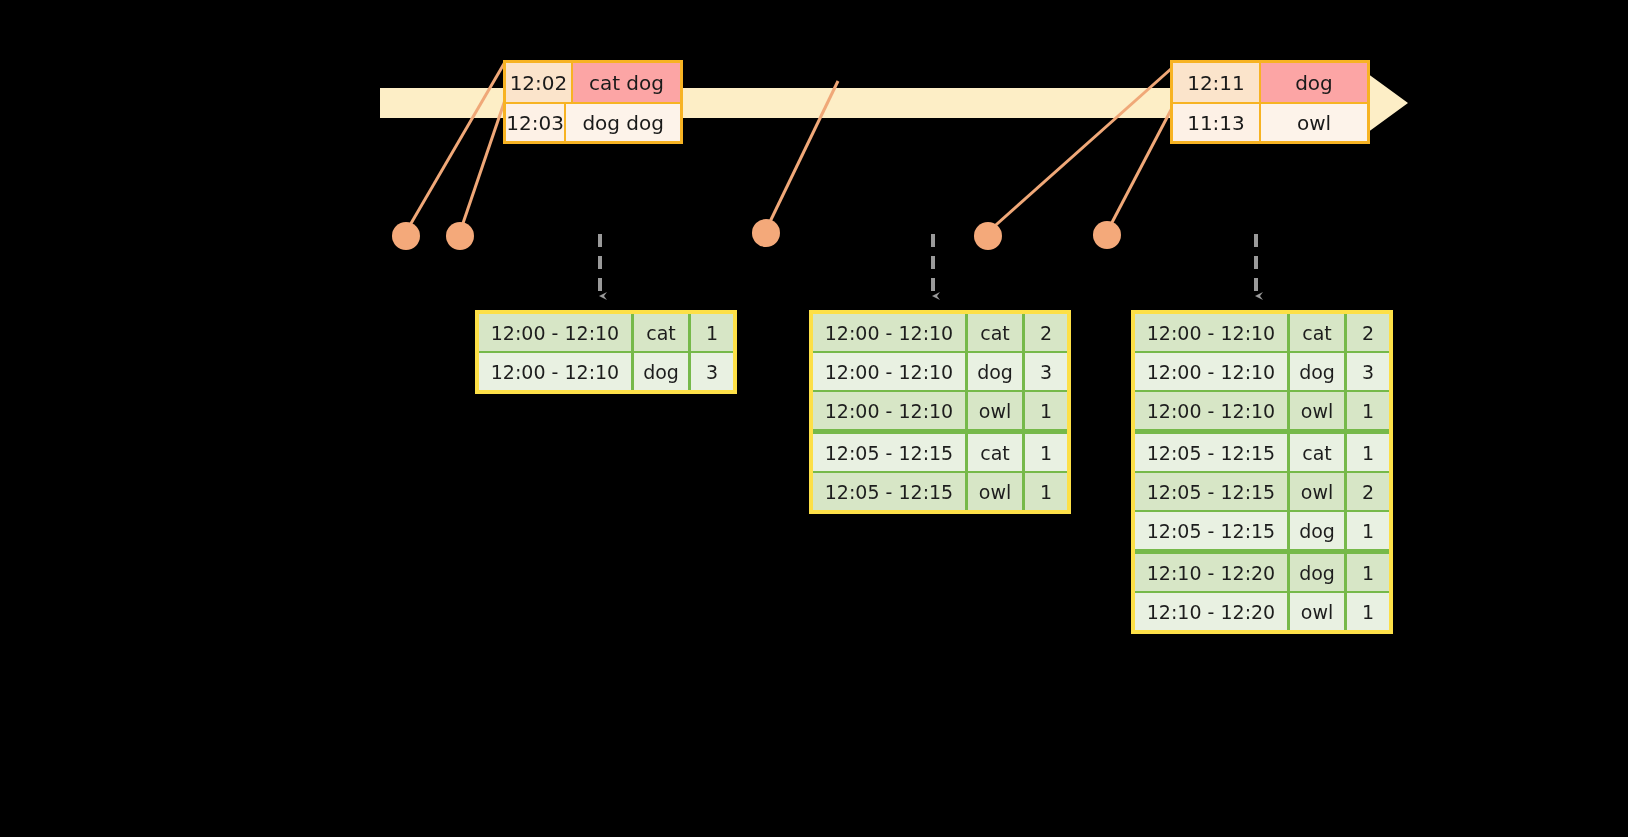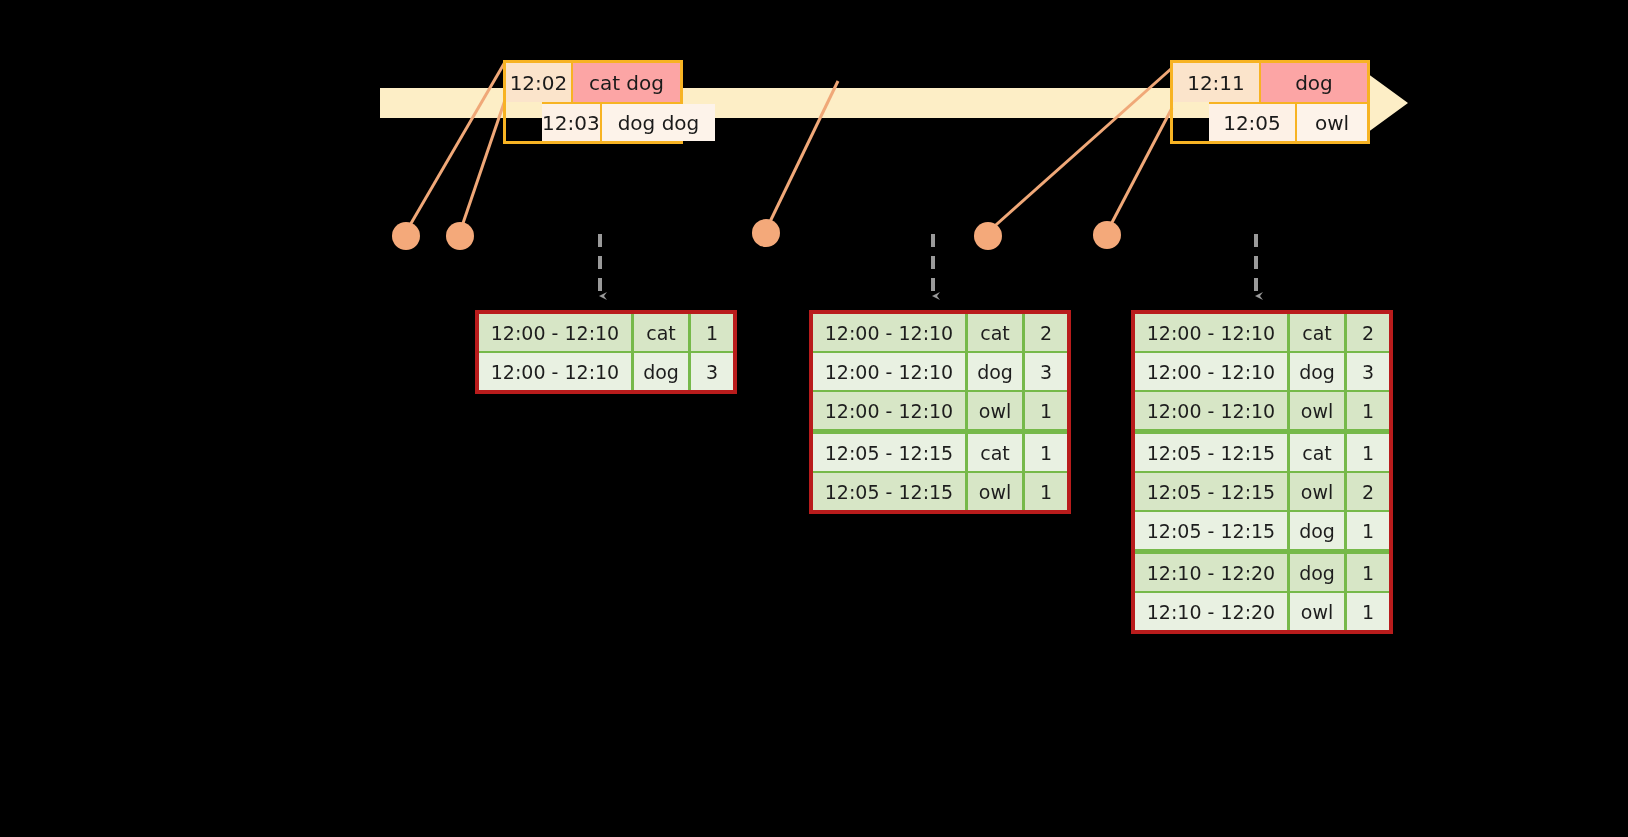--- a/index.html
+++ b/index.html
@@ -27,21 +27,21 @@
     position: absolute;
     border: 3px solid #f7b323;
     display: flex;
     flex-direction: column;
     z-index: 5;
   }
   .evt-row {
     display: flex;
     height: 39px;
   }
-  .evt-row + .evt-row { border-top: 2px solid #f7b323; margin-left: 36px; }
+  .evt-row + .evt-row { border-top: 2px solid #f7b323; }
   .evt-row.shade-a .evt-time { background: #fbe4cb; }
   .evt-row.shade-a .evt-text { background: #fca5a5; }
   .evt-row.shade-b .evt-time { background: #fdf1e6; }
   .evt-row.shade-b .evt-text { background: #fdf3ea; }
   .evt-time {
     width: 88px;
     border-right: 2px solid #f7b323;
     display: flex; align-items: center; justify-content: center;
     font-size: 20px; color: #1a1a1a;
     font-family: "DejaVu Sans", sans-serif;
@@ -50,21 +50,21 @@
     flex: 1;
     display: flex; align-items: center; justify-content: center;
     font-size: 20px; color: #1a1a1a;
     padding: 0 16px;
     white-space: nowrap;
   }
 
   
   .res-table {
     position: absolute;
-    border: 4px solid #b91c1c;
+    border: 4px solid #fde047;
     background: #76b94a;
     z-index: 4;
   }
   .res-row {
     display: flex;
     height: 37px;
     gap: 3px;
     margin-bottom: 2px;
   }
   .res-row:last-child { margin-bottom: 0; }
@@ -130,21 +130,21 @@
     </div>
   </div>
 
 
   <div class="evt-box" style="left:1170px; top:60px; width:200px;">
     <div class="evt-row shade-a">
       <div class="evt-time">12:11</div>
       <div class="evt-text">dog</div>
     </div>
     <div class="evt-row shade-b">
-      <div class="evt-time">12:05</div>
+      <div class="evt-time">11:13</div>
       <div class="evt-text">owl</div>
     </div>
   </div>
 
   <div class="res-table" id="table-1" style="left:475px; top:310px;">
       <div class="res-row shade-dark">
         <div class="res-cell res-win">12:00 - 12:10</div>
         <div class="res-cell res-key">cat</div>
         <div class="res-cell res-cnt">1</div>
       </div>

